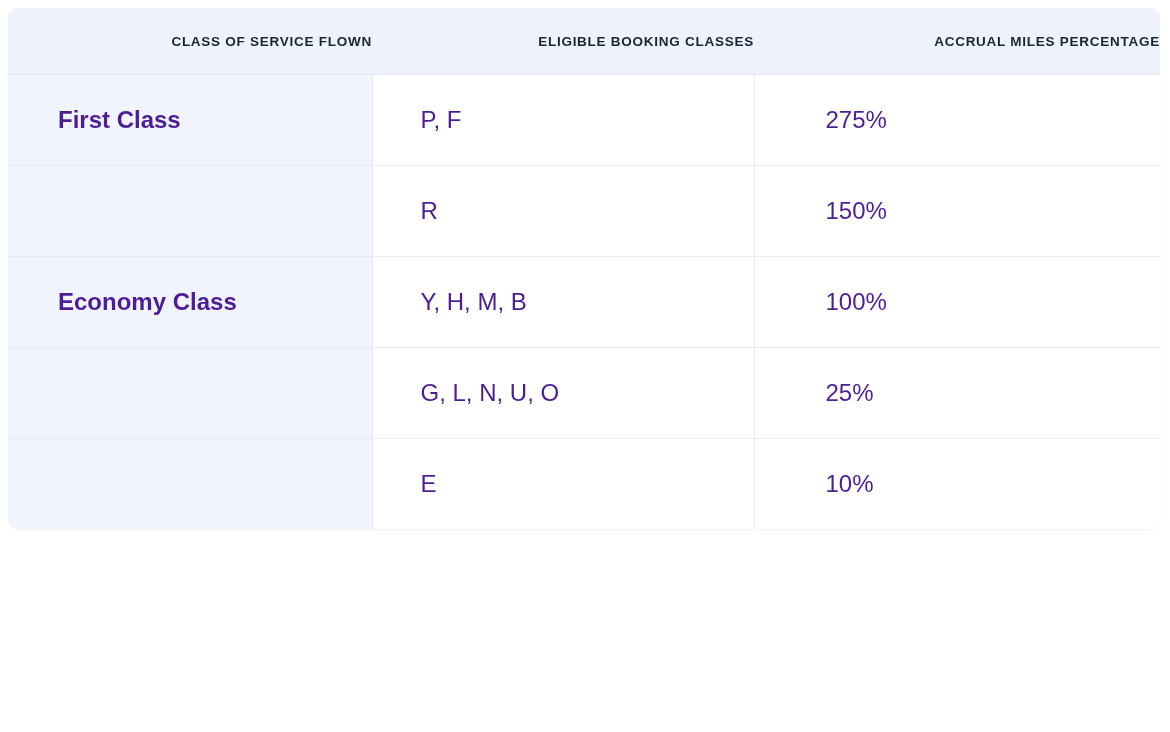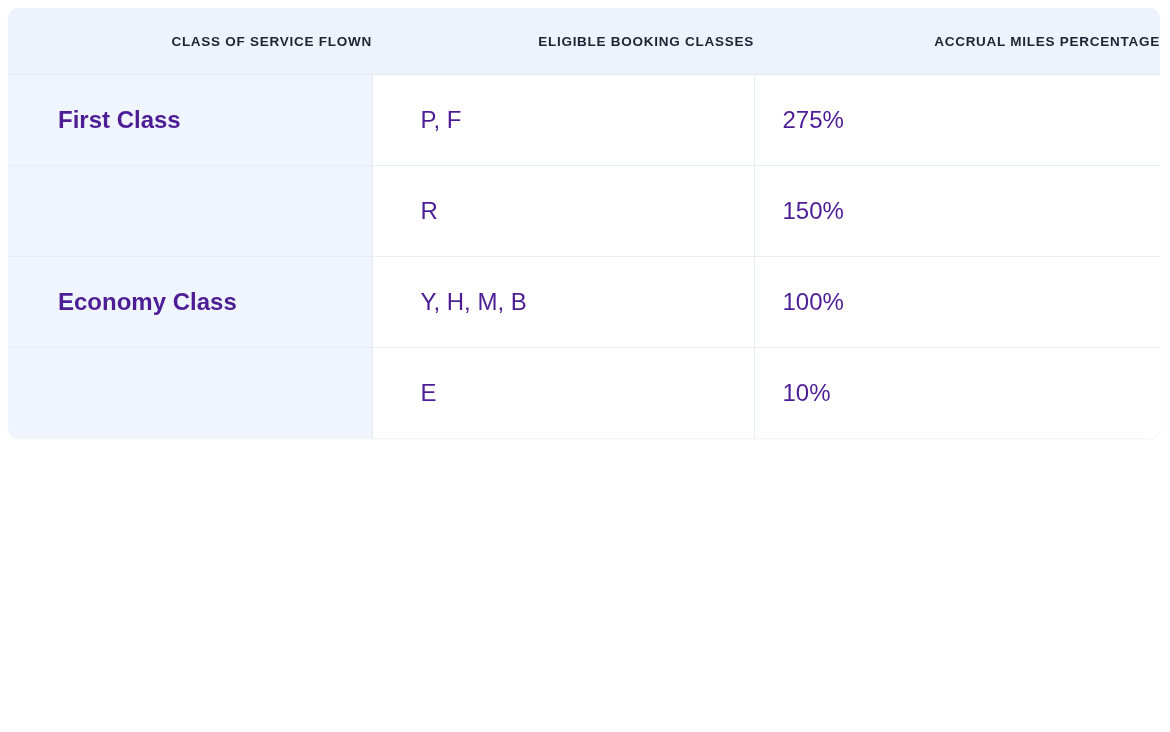--- a/index.html
+++ b/index.html
@@ -63,21 +63,21 @@
     background: #f0f4fd;
     font-weight: bold;
     border-right: 1px solid #e3e8f2;
     padding-left: 50px;
   }
   tbody td.booking {
     padding-left: 48px;
     border-right: 1px solid #e8ecf5;
   }
   tbody td.accrual {
-    padding-left: 28px;
+    padding-left: 71px;
   }
   tbody tr:last-child td { border-bottom: none; }
 </style>
 </head>
 <body>
 
 <div class="table-wrap">
   <table class="accrual">
     <colgroup>
       <col class="c1">
@@ -102,18 +102,23 @@
         <td class="booking">R</td>
         <td class="accrual">150%</td>
       </tr>
       <tr>
         <td class="cabin">Economy Class</td>
         <td class="booking">Y, H, M, B</td>
         <td class="accrual">100%</td>
       </tr>
       <tr>
         <td class="cabin"></td>
+        <td class="booking">G, L, N, U, O</td>
+        <td class="accrual">25%</td>
+      </tr>
+      <tr>
+        <td class="cabin"></td>
         <td class="booking">E</td>
         <td class="accrual">10%</td>
       </tr>
     </tbody>
   </table>
 </div>
 
 </body></html>

